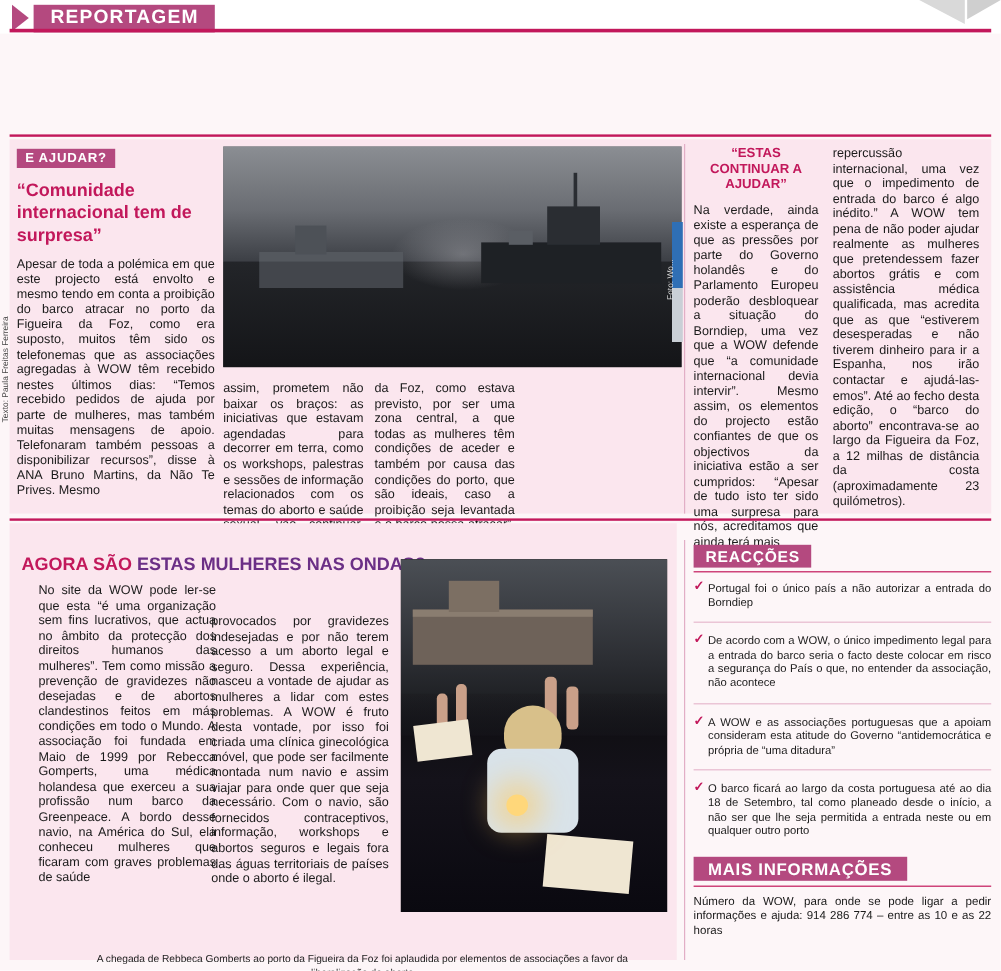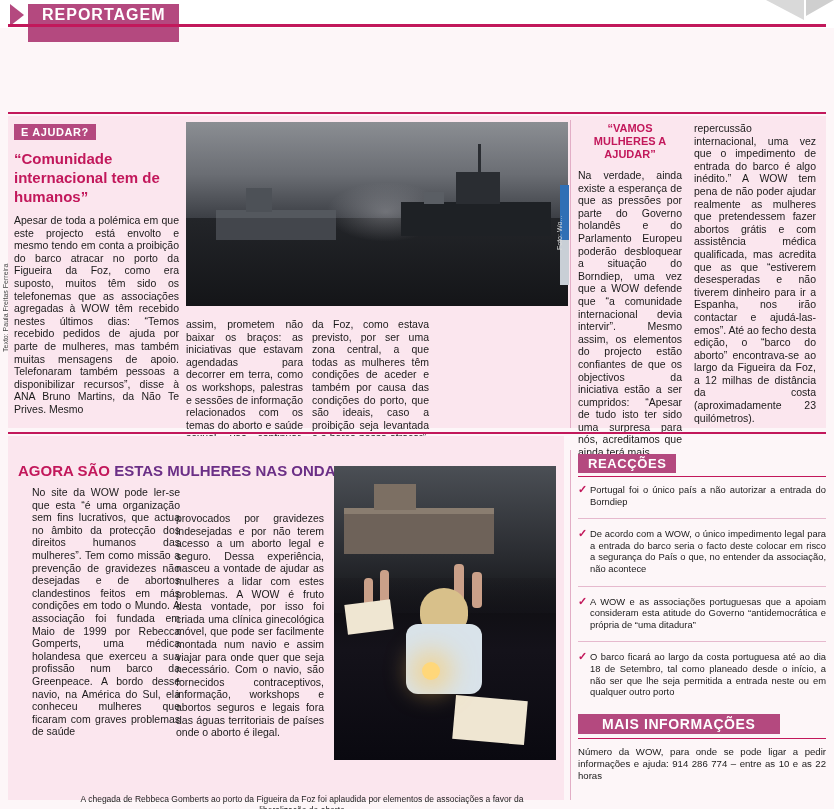--- a/index.html
+++ b/index.html
@@ -34,21 +34,21 @@
     background: #c2185b;
   }
   .kicker {
     position: absolute;
     left: 28px; top: 4px;
     background: #b4497f;
     color: #ffffff;
     font-size: 16px;
     font-weight: bold;
     letter-spacing: 1px;
-    padding: 2px 14px 18px 14px;
+    padding: 2px 14px 3px 14px;
     font-family: "Liberation Sans", sans-serif;
   }
   .kicker-arrow {
     position: absolute;
     left: 10px; top: 4px;
     width: 0; height: 0;
     border-top: 11px solid transparent;
     border-bottom: 11px solid transparent;
     border-left: 14px solid #b4497f;
   }
@@ -330,21 +330,21 @@
     margin: 0 0 9px 0;
   }
   .lbl-mais {
     position: absolute;
     left: 578px; top: 714px;
     background: #b4497f;
     color: #fff;
     font-size: 14px;
     font-weight: bold;
     letter-spacing: .6px;
-    padding: 2px 24px;
+    padding: 2px 12px;
   }
   .mais-rule {
     position: absolute;
     left: 578px; top: 738px;
     width: 248px; height: 1px;
     background: #c2185b;
   }
   .mais-text {
     position: absolute;
     left: 578px; top: 746px;
@@ -379,21 +379,21 @@
   <div class="corner-fold2"></div>
   <div class="topbar-line"></div>
 
   <div class="head-rule"></div>
 
   <div class="sec-top"></div>
   <div class="vrule"></div>
 
   <div class="col-left">
     <span class="lbl-eagora">E AJUDAR?</span>
-    <div class="subhead-pink">“Comunidade internacional tem de humanos”</div>
+    <div class="subhead-pink">“Comunidade internacional tem de surpresa”</div>
     <div class="body-text">Apesar de toda a polémica em que este projecto está envolto e mesmo tendo em conta a proibição do barco atracar no porto da Figueira da Foz, como era suposto, muitos têm sido os telefonemas que as associações agregadas à WOW têm recebido nestes últimos dias: “Temos recebido pedidos de ajuda por parte de mulheres, mas também muitas mensagens de apoio. Telefonaram também pessoas a disponibilizar recursos”, disse à ANA Bruno Martins, da Não Te Prives. Mesmo</div>
   </div>
   <div class="photo-credit-v">Texto: Paula Freitas Ferreira</div>
 
   <div class="photo-main">
     <div class="sky"></div>
     <div class="sea"></div>
     <div class="glow"></div>
     <div class="ship1"></div>
     <div class="ship1b"></div>
@@ -406,21 +406,21 @@
   <div class="photo-credit-h">Foto: Wo...</div>
 
   <div class="col-b1">
     <div class="body-text">assim, prometem não baixar os braços: as iniciativas que estavam agendadas para decorrer em terra, como os workshops, palestras e sessões de informação relacionados com os temas do aborto e saúde sexual, vão continuar. Em princípio, terão lugar na Figueira</div>
   </div>
   <div class="col-b2">
     <div class="body-text">da Foz, como estava previsto, por ser uma zona central, a que todas as mulheres têm condições de aceder e também por causa das condições do porto, que são ideais, caso a proibição seja levantada e o barco possa atracar”, garante Bruno Martins.</div>
   </div>
 
   <div class="col-r1">
-    <div class="subhead-pink-sm">“VAMOS MULHERES A AJUDAR”</div>
+    <div class="subhead-pink-sm">“ESTAS CONTINUAR A AJUDAR”</div>
     <div class="body-text">Na verdade, ainda existe a esperança de que as pressões por parte do Governo holandês e do Parlamento Europeu poderão desbloquear a situação do Borndiep, uma vez que a WOW defende que “a comunidade internacional devia intervir”. Mesmo assim, os elementos do projecto estão confiantes de que os objectivos da iniciativa estão a ser cumpridos: “Apesar de tudo isto ter sido uma surpresa para nós, acreditamos que ainda terá mais</div>
   </div>
   <div class="col-r2">
     <div class="body-text">repercussão internacional, uma vez que o impedimento de entrada do barco é algo inédito.” A WOW tem pena de não poder ajudar realmente as mulheres que pretendessem fazer abortos grátis e com assistência médica qualificada, mas acredita que as que “estiverem desesperadas e não tiverem dinheiro para ir a Espanha, nos irão contactar e ajudá-las-emos”. Até ao fecho desta edição, o “barco do aborto” encontrava-se ao largo da Figueira da Foz, a 12 milhas de distância da costa (aproximadamente 23 quilómetros).</div>
   </div>
 
   <div class="rule2"></div>
 
   <div class="sec-bottom"></div>
   <div class="vrule2"></div>

